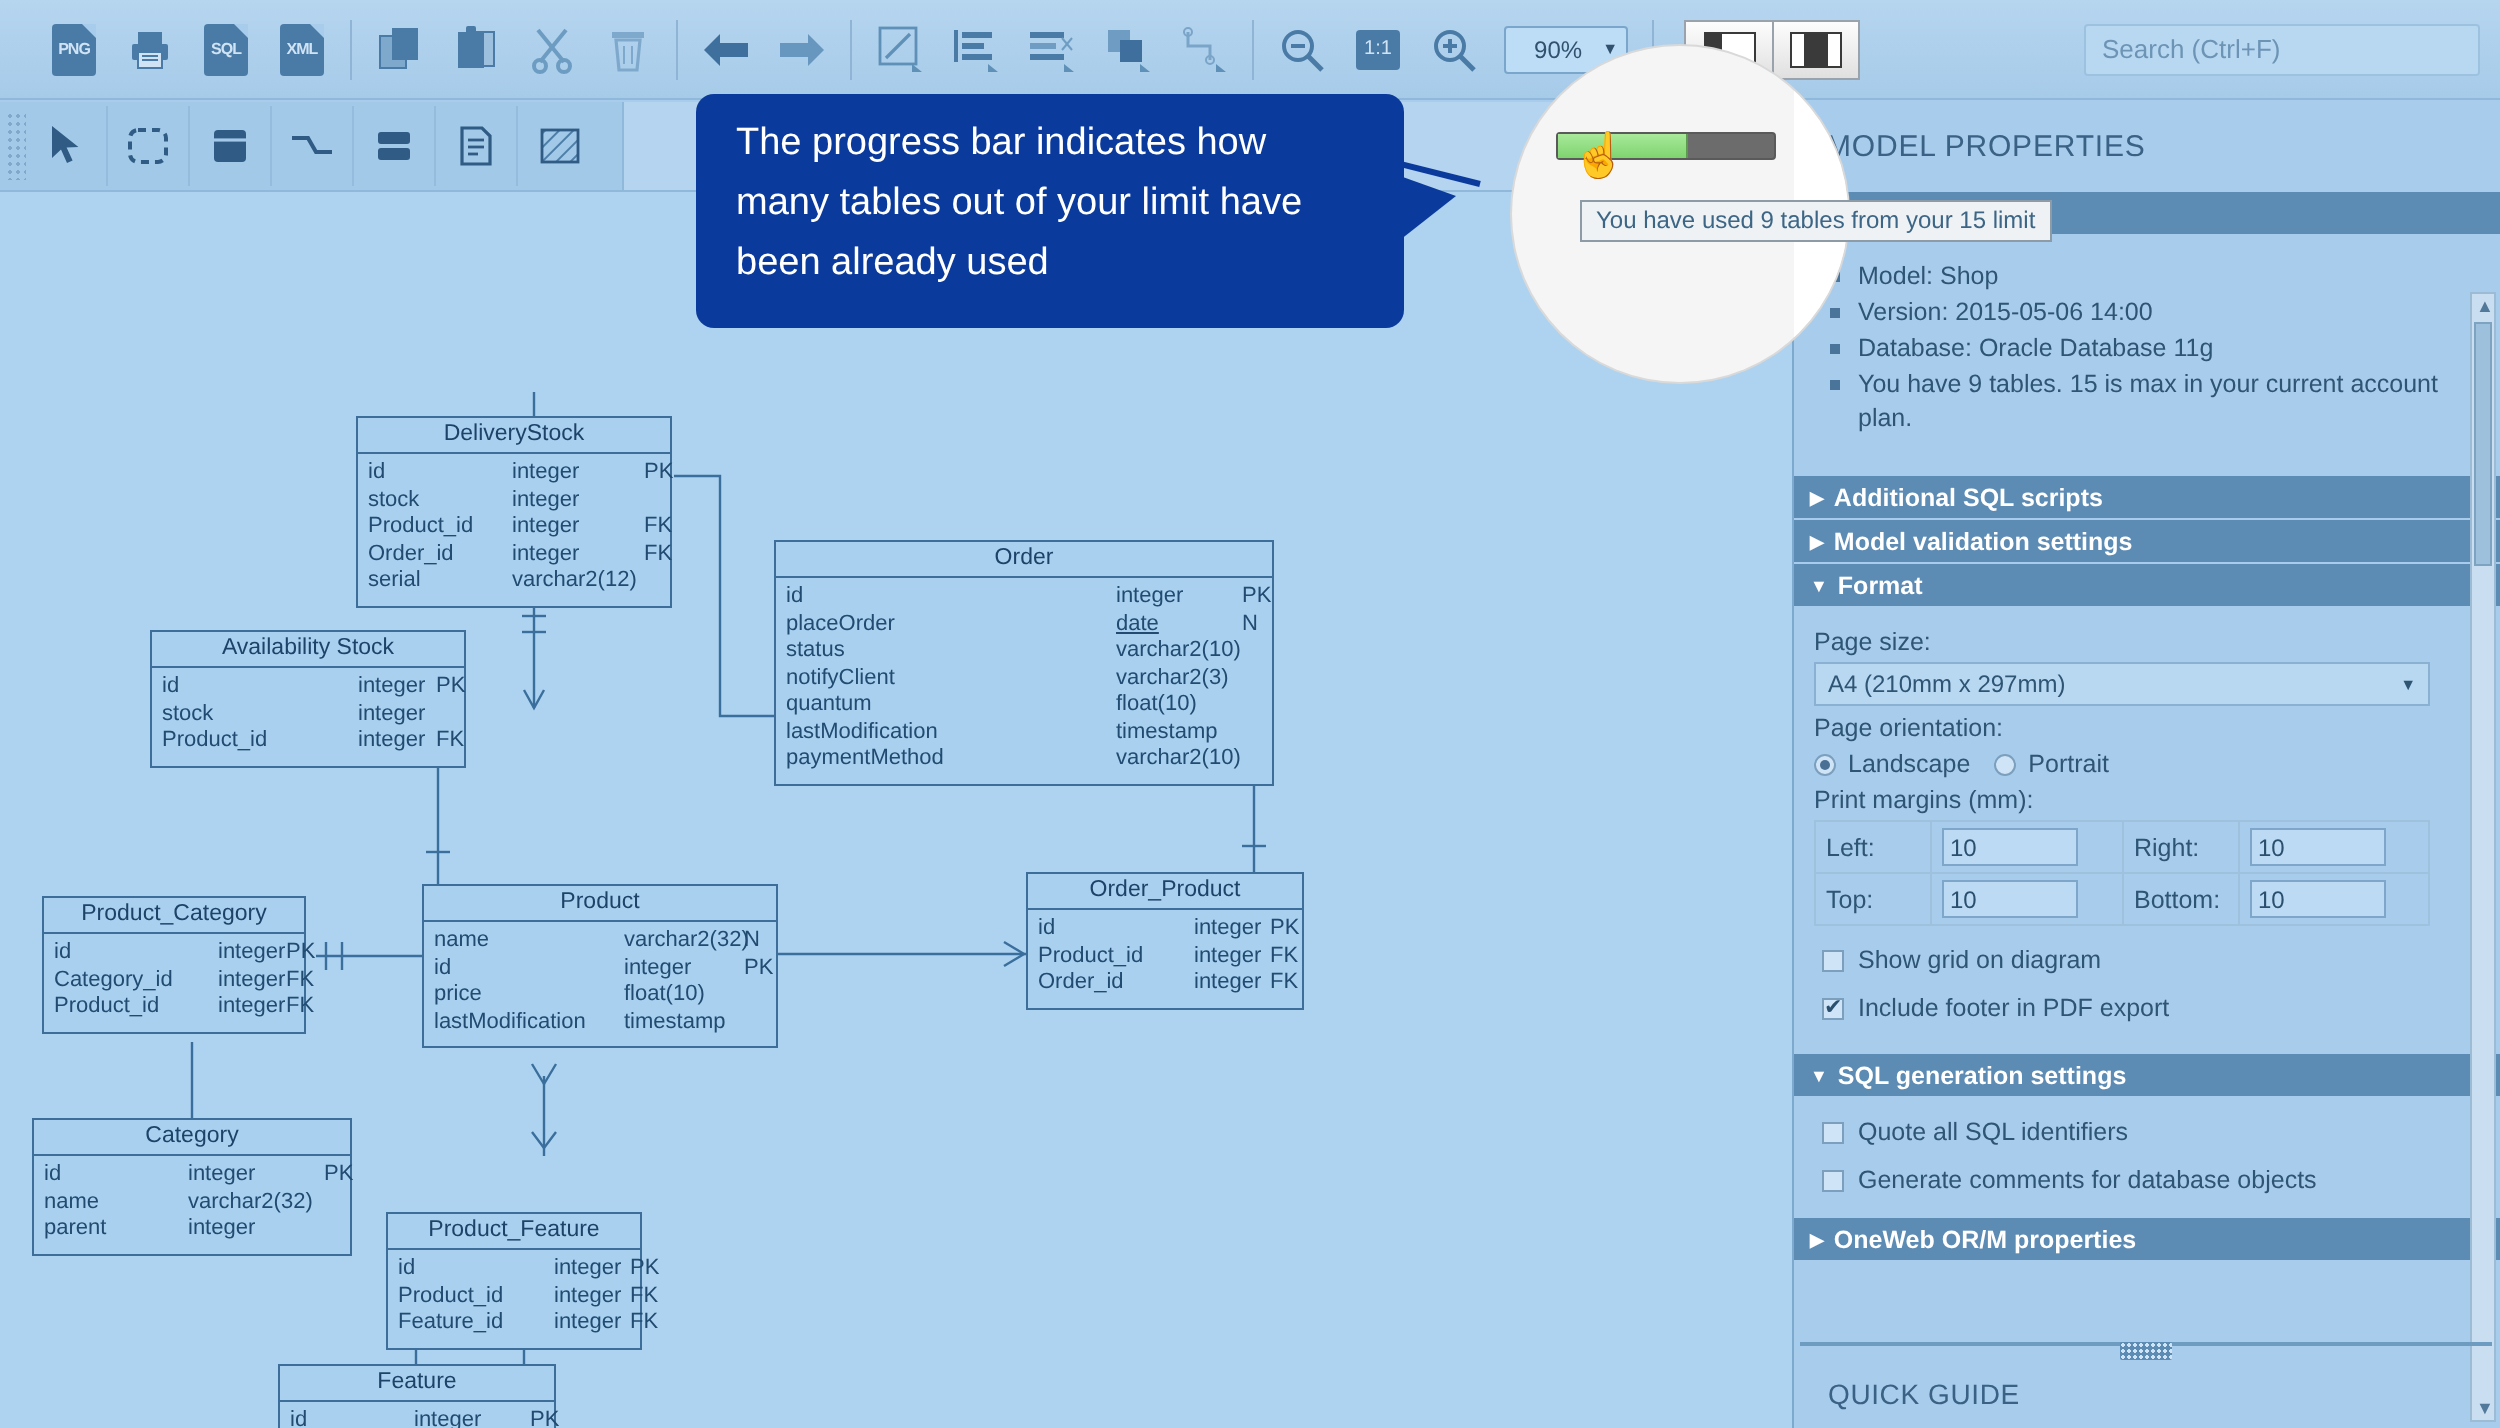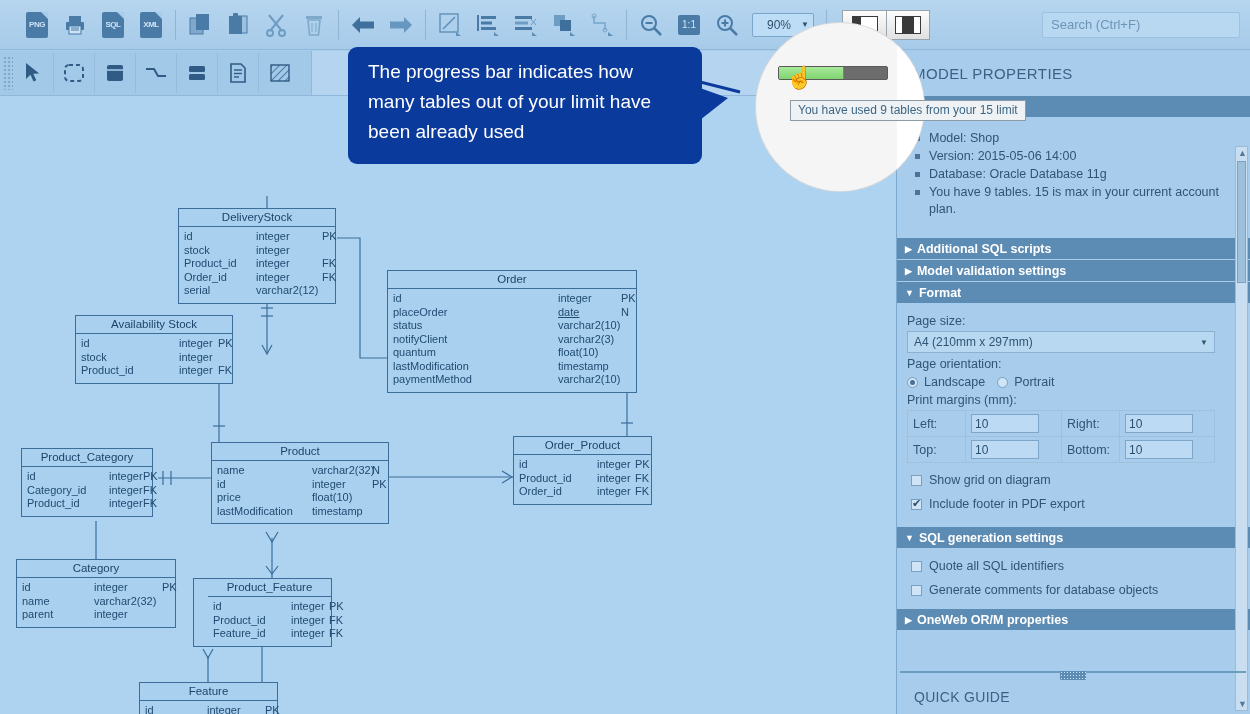--- a/index.html
+++ b/index.html
@@ -723,21 +723,21 @@
               <span class="c-type" style="left: 72px;">varchar2(32)</span>
               <span class="c-key" style="left: 140px;"></span>
             </div>
             <div class="row" style="position: relative;">
               <span class="c-name">parent</span>
               <span class="c-type" style="left: 72px;">integer</span>
               <span class="c-key" style="left: 140px;"></span>
             </div>
           </div>
         </div>
-        <div class="tbl" style="left: 193px; top: 482px; width: 139px; padding-left: 14px;">
+        <div class="tbl" style="left: 193px; top: 510px; width: 128px;">
           <div class="thead">Product_Feature</div>
           <div class="tbody">
             <div class="row" style="position: relative;">
               <span class="c-name">id</span>
               <span class="c-type" style="left: 78px;">integer</span>
               <span class="c-key" style="left: 116px;">PK</span>
             </div>
             <div class="row" style="position: relative;">
               <span class="c-name">Product_id</span>
               <span class="c-type" style="left: 78px;">integer</span>

